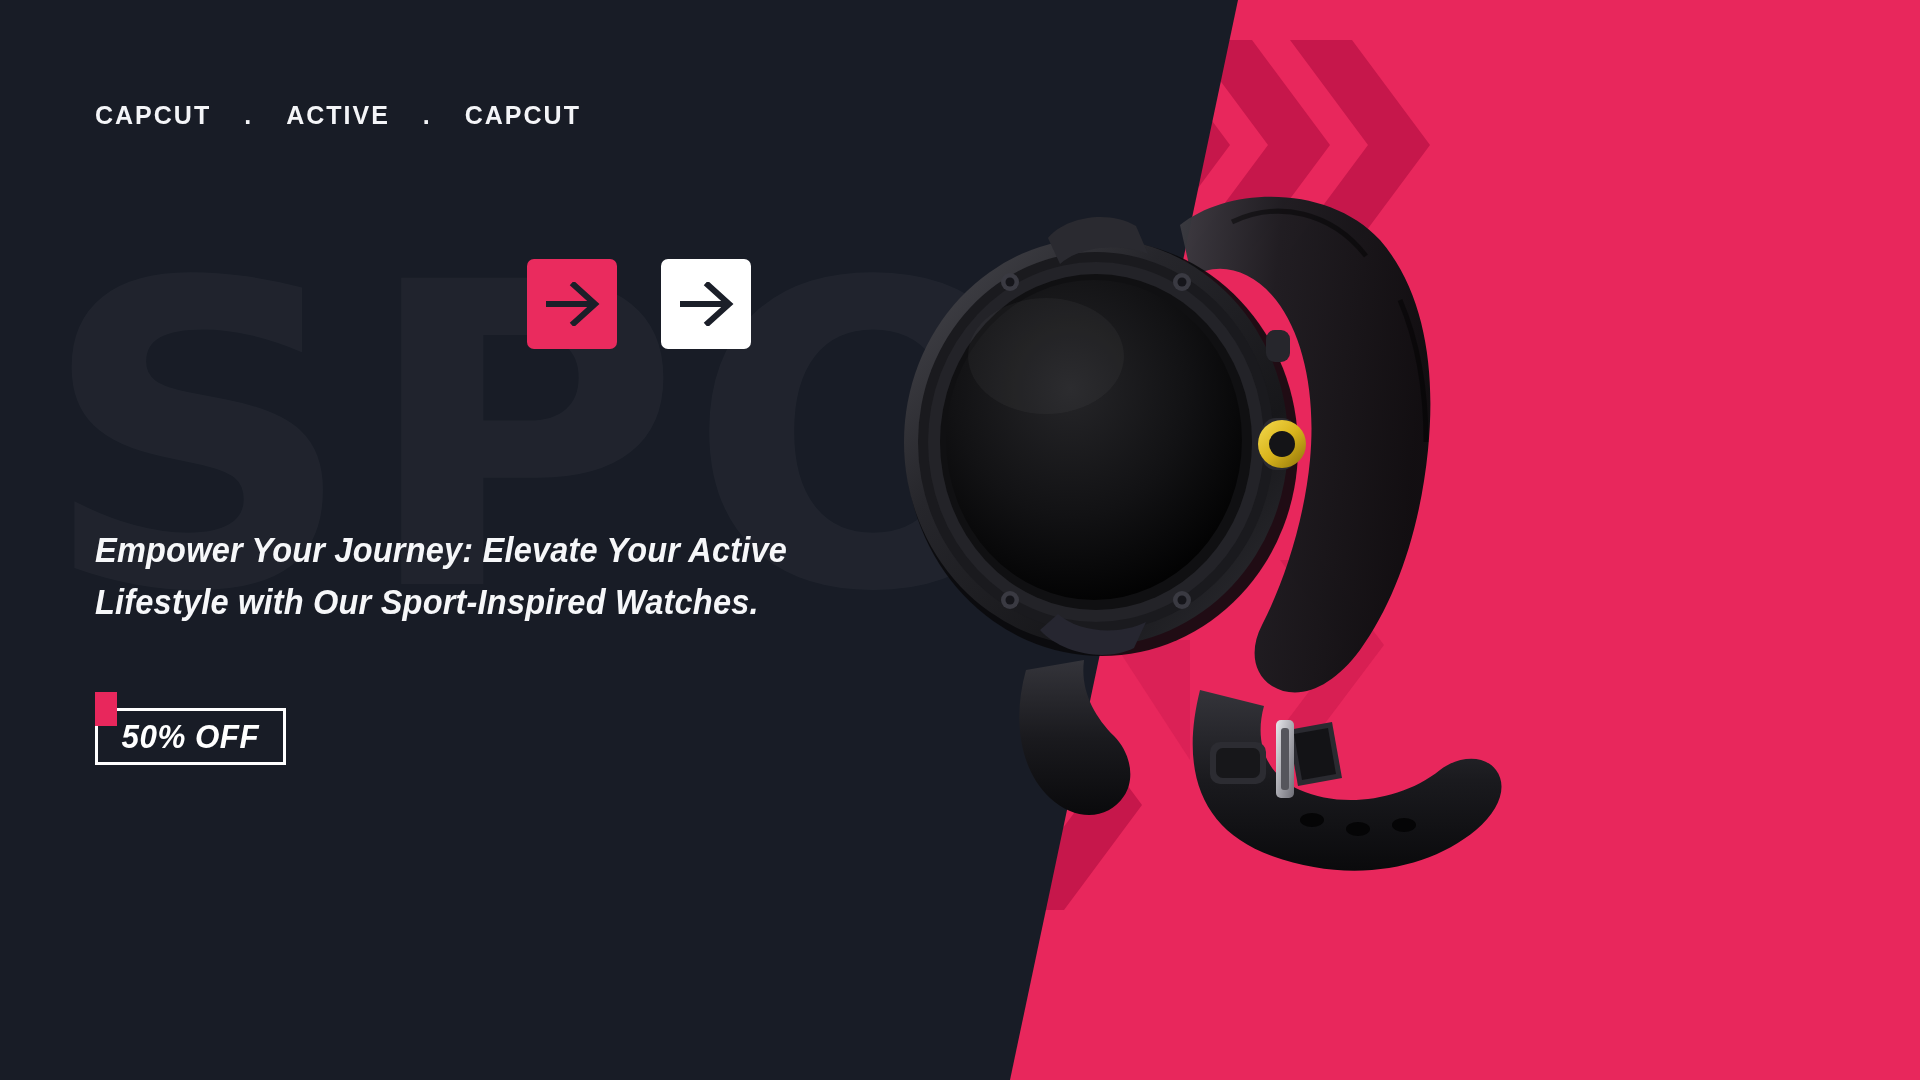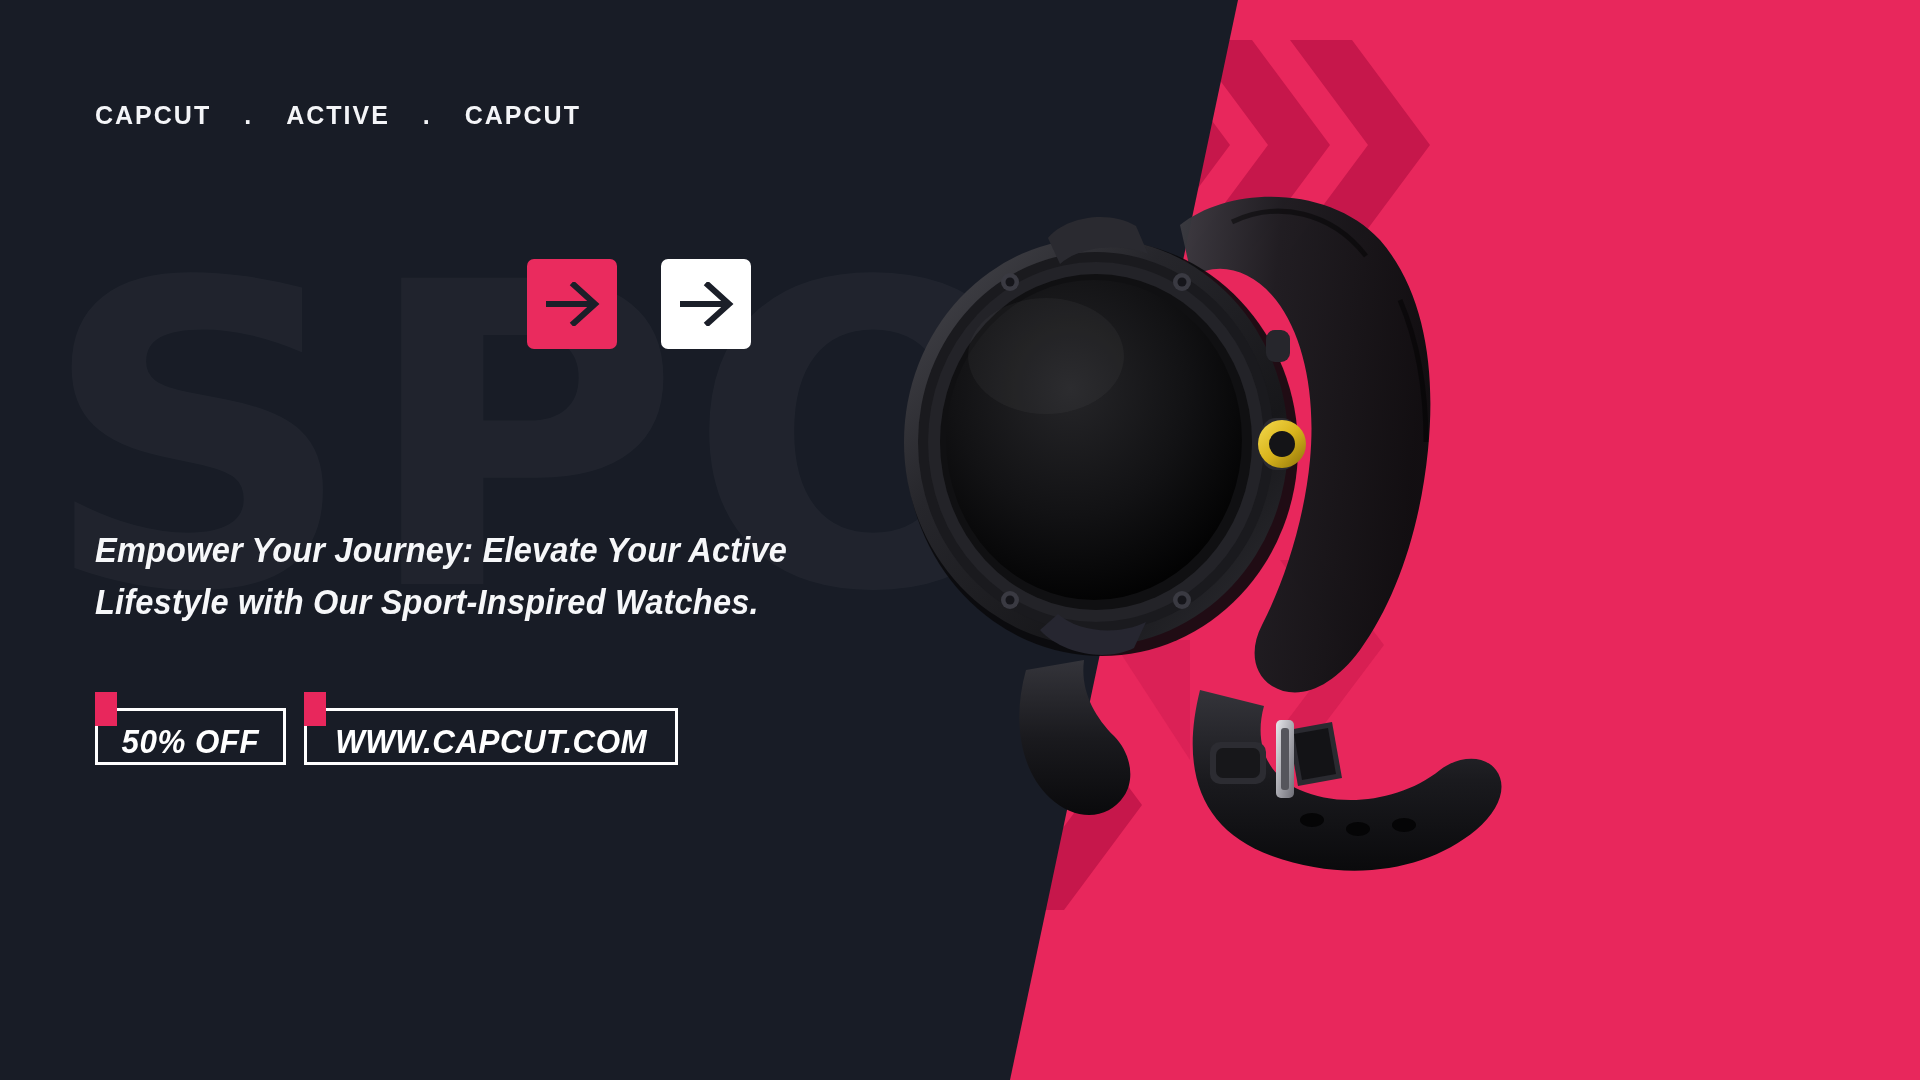--- a/index.html
+++ b/index.html
@@ -86,22 +86,22 @@
     color:#f6f7f9; line-height:1.48; letter-spacing:0.2px;
     transform:scaleX(0.93); transform-origin:left top;
     white-space:nowrap;
   }
 
   
   .badges { position:absolute; left:95px; top:708px; display:flex; gap:18px; z-index:9; }
   .badge { position:relative; }
   .badge-box {
     border:3px solid #ffffff; height:57px;
-    display:flex; align-items:flex-start; justify-content:center;
-    padding:12px 20px;
+    display:flex; align-items:center; justify-content:center;
+    padding:0 20px;
   }
   .badge-label {
     font-size:33px; font-weight:bold; font-style:italic;
     color:#ffffff; letter-spacing:0.5px; white-space:nowrap;
     transform:scaleX(0.95); transform-origin:center;
   }
   .badge-chip {
     position:absolute; left:0px; top:-16px;
     width:22px; height:34px; background:#e8275c; z-index:2;
   }
@@ -172,26 +172,20 @@
     <div>Lifestyle with Our Sport-Inspired Watches.</div>
   </div>
 
   <div class="badges">
     <div class="badge">
       <div class="badge-chip"></div>
       <div class="badge-box">
         <span class="badge-label">50% OFF</span>
       </div>
     </div>
-    <div class="badge">
-      <div class="badge-chip"></div>
-      <div class="badge-box">
-        <span class="badge-label">WWW.CAPCUT.COM</span>
-      </div>
-    </div>
   </div>
 
   <div class="watch-wrap">
     <svg width="640" height="760" viewBox="0 0 640 760">
       <defs>
         <radialGradient id="faceG" cx="42%" cy="34%" r="72%">
           <stop offset="0%" stop-color="#252528"></stop>
           <stop offset="55%" stop-color="#121214"></stop>
           <stop offset="100%" stop-color="#000000"></stop>
         </radialGradient>

